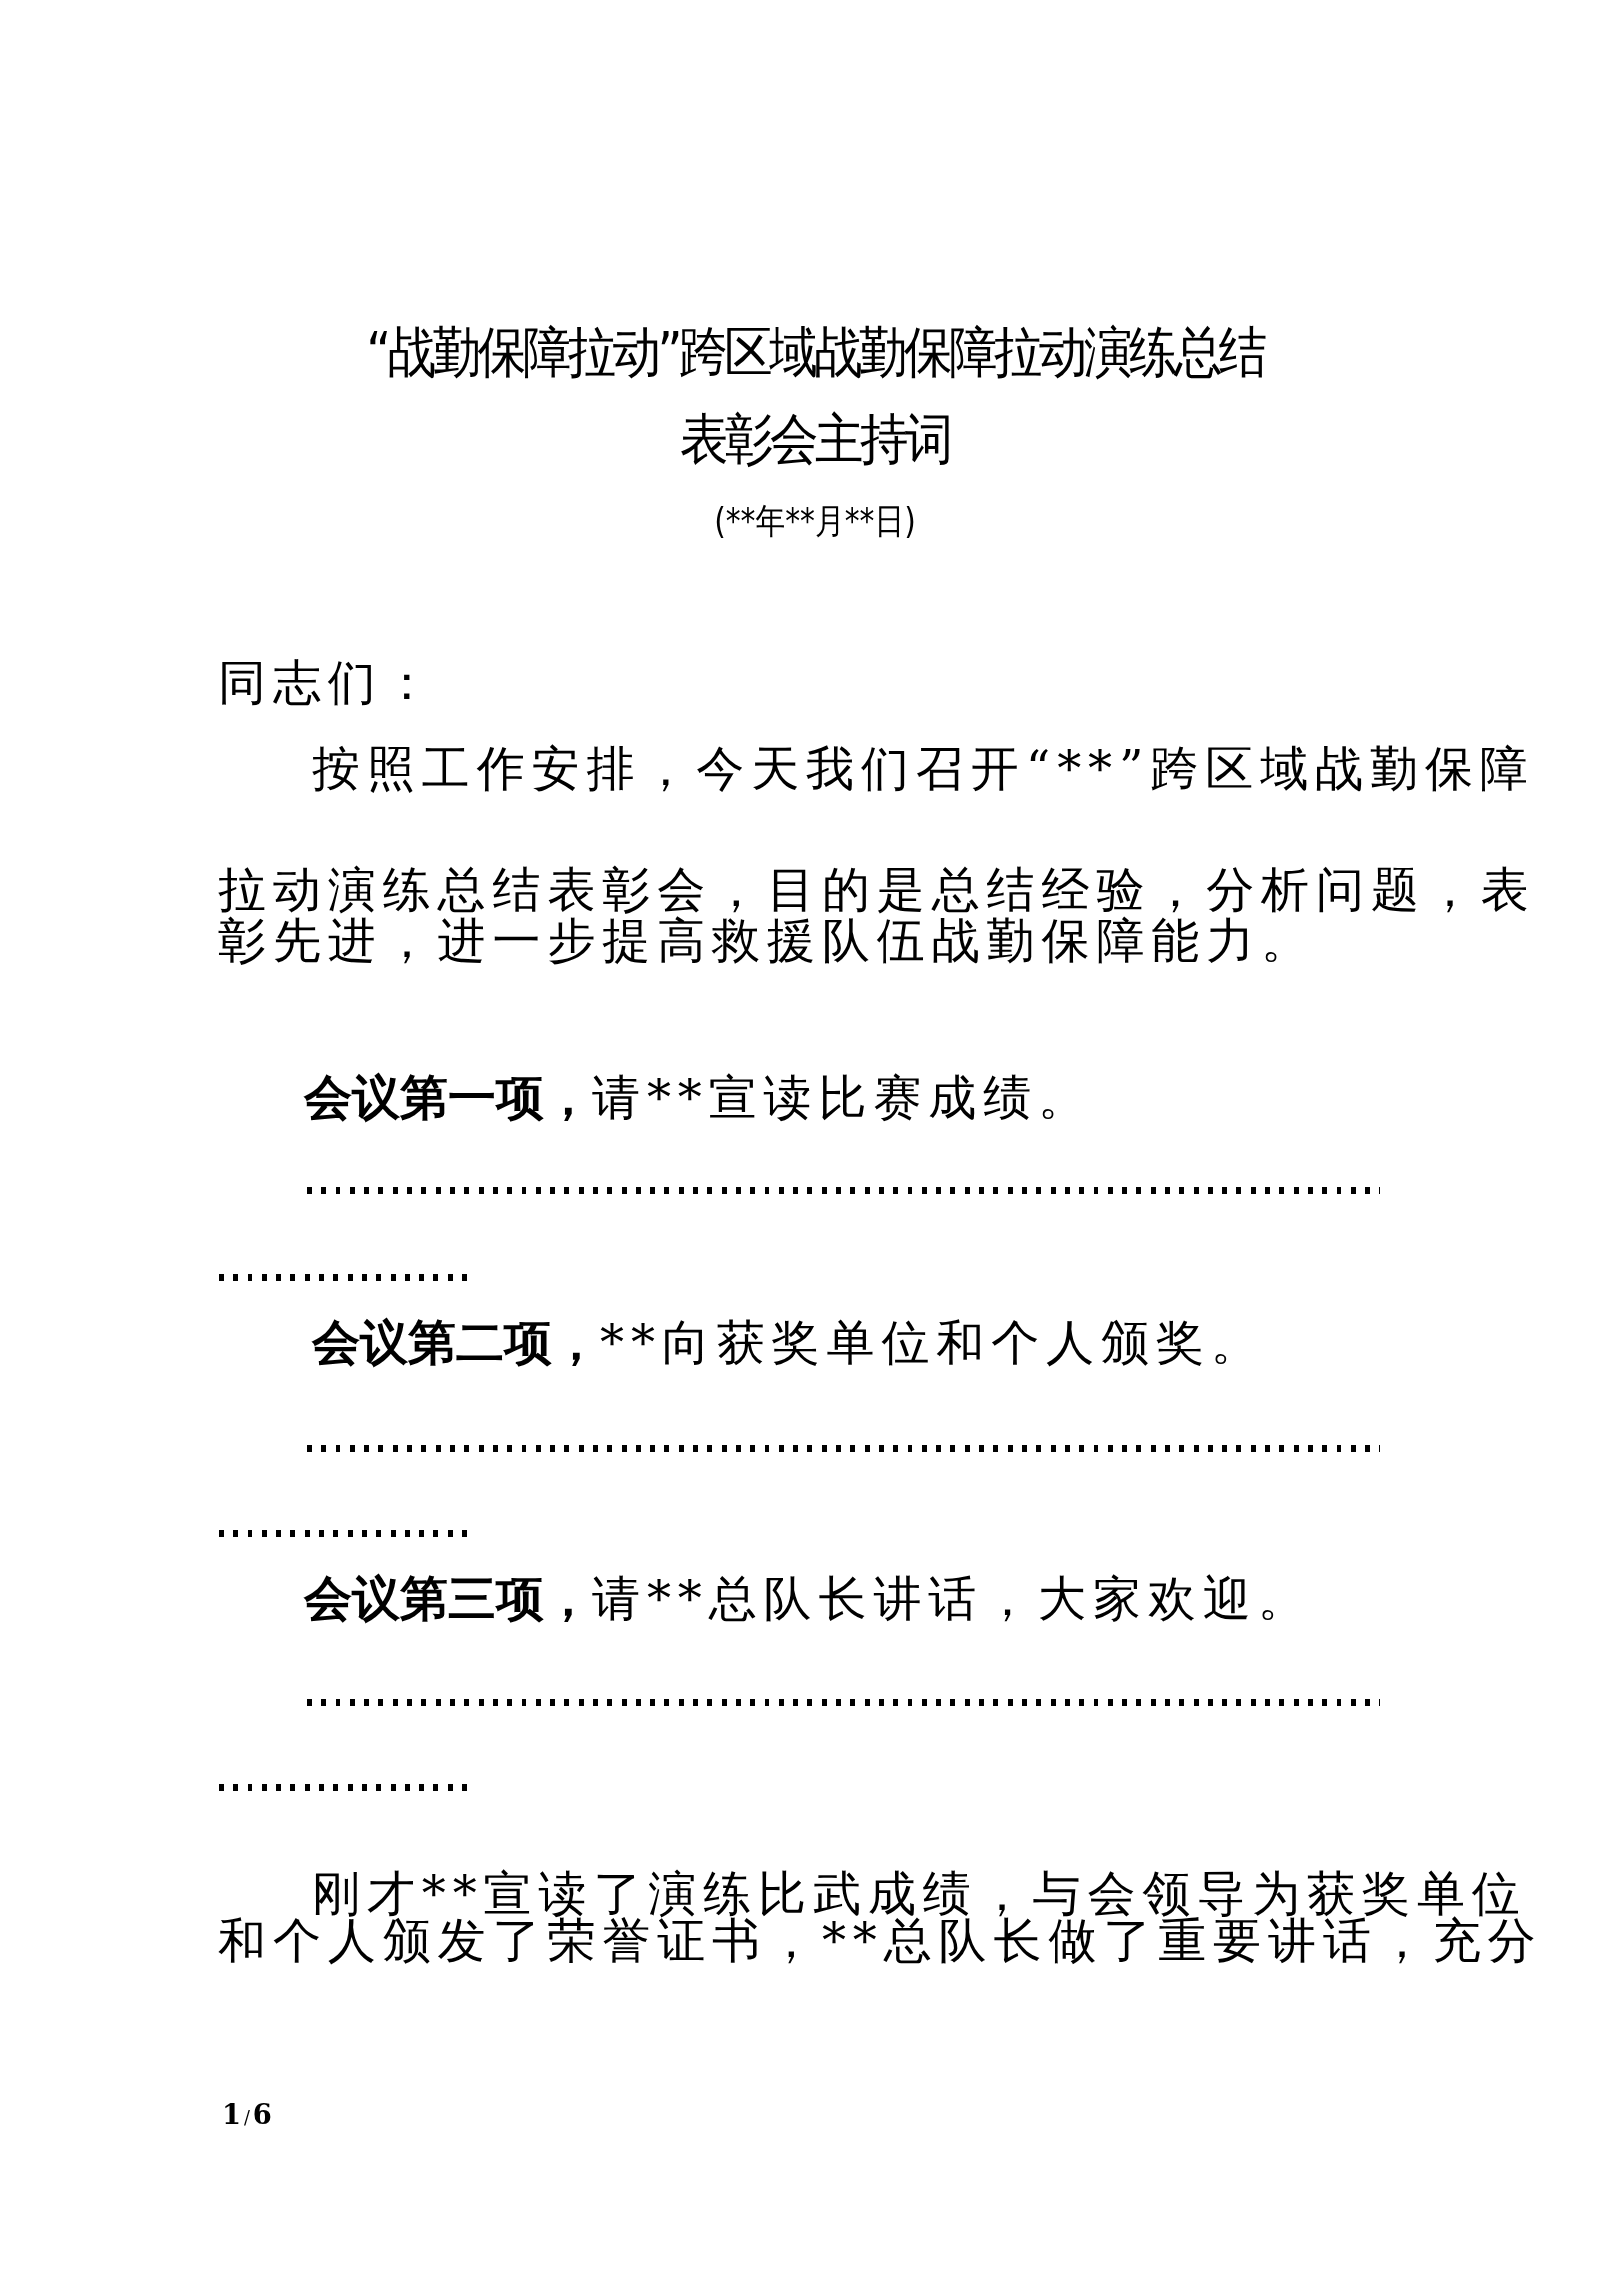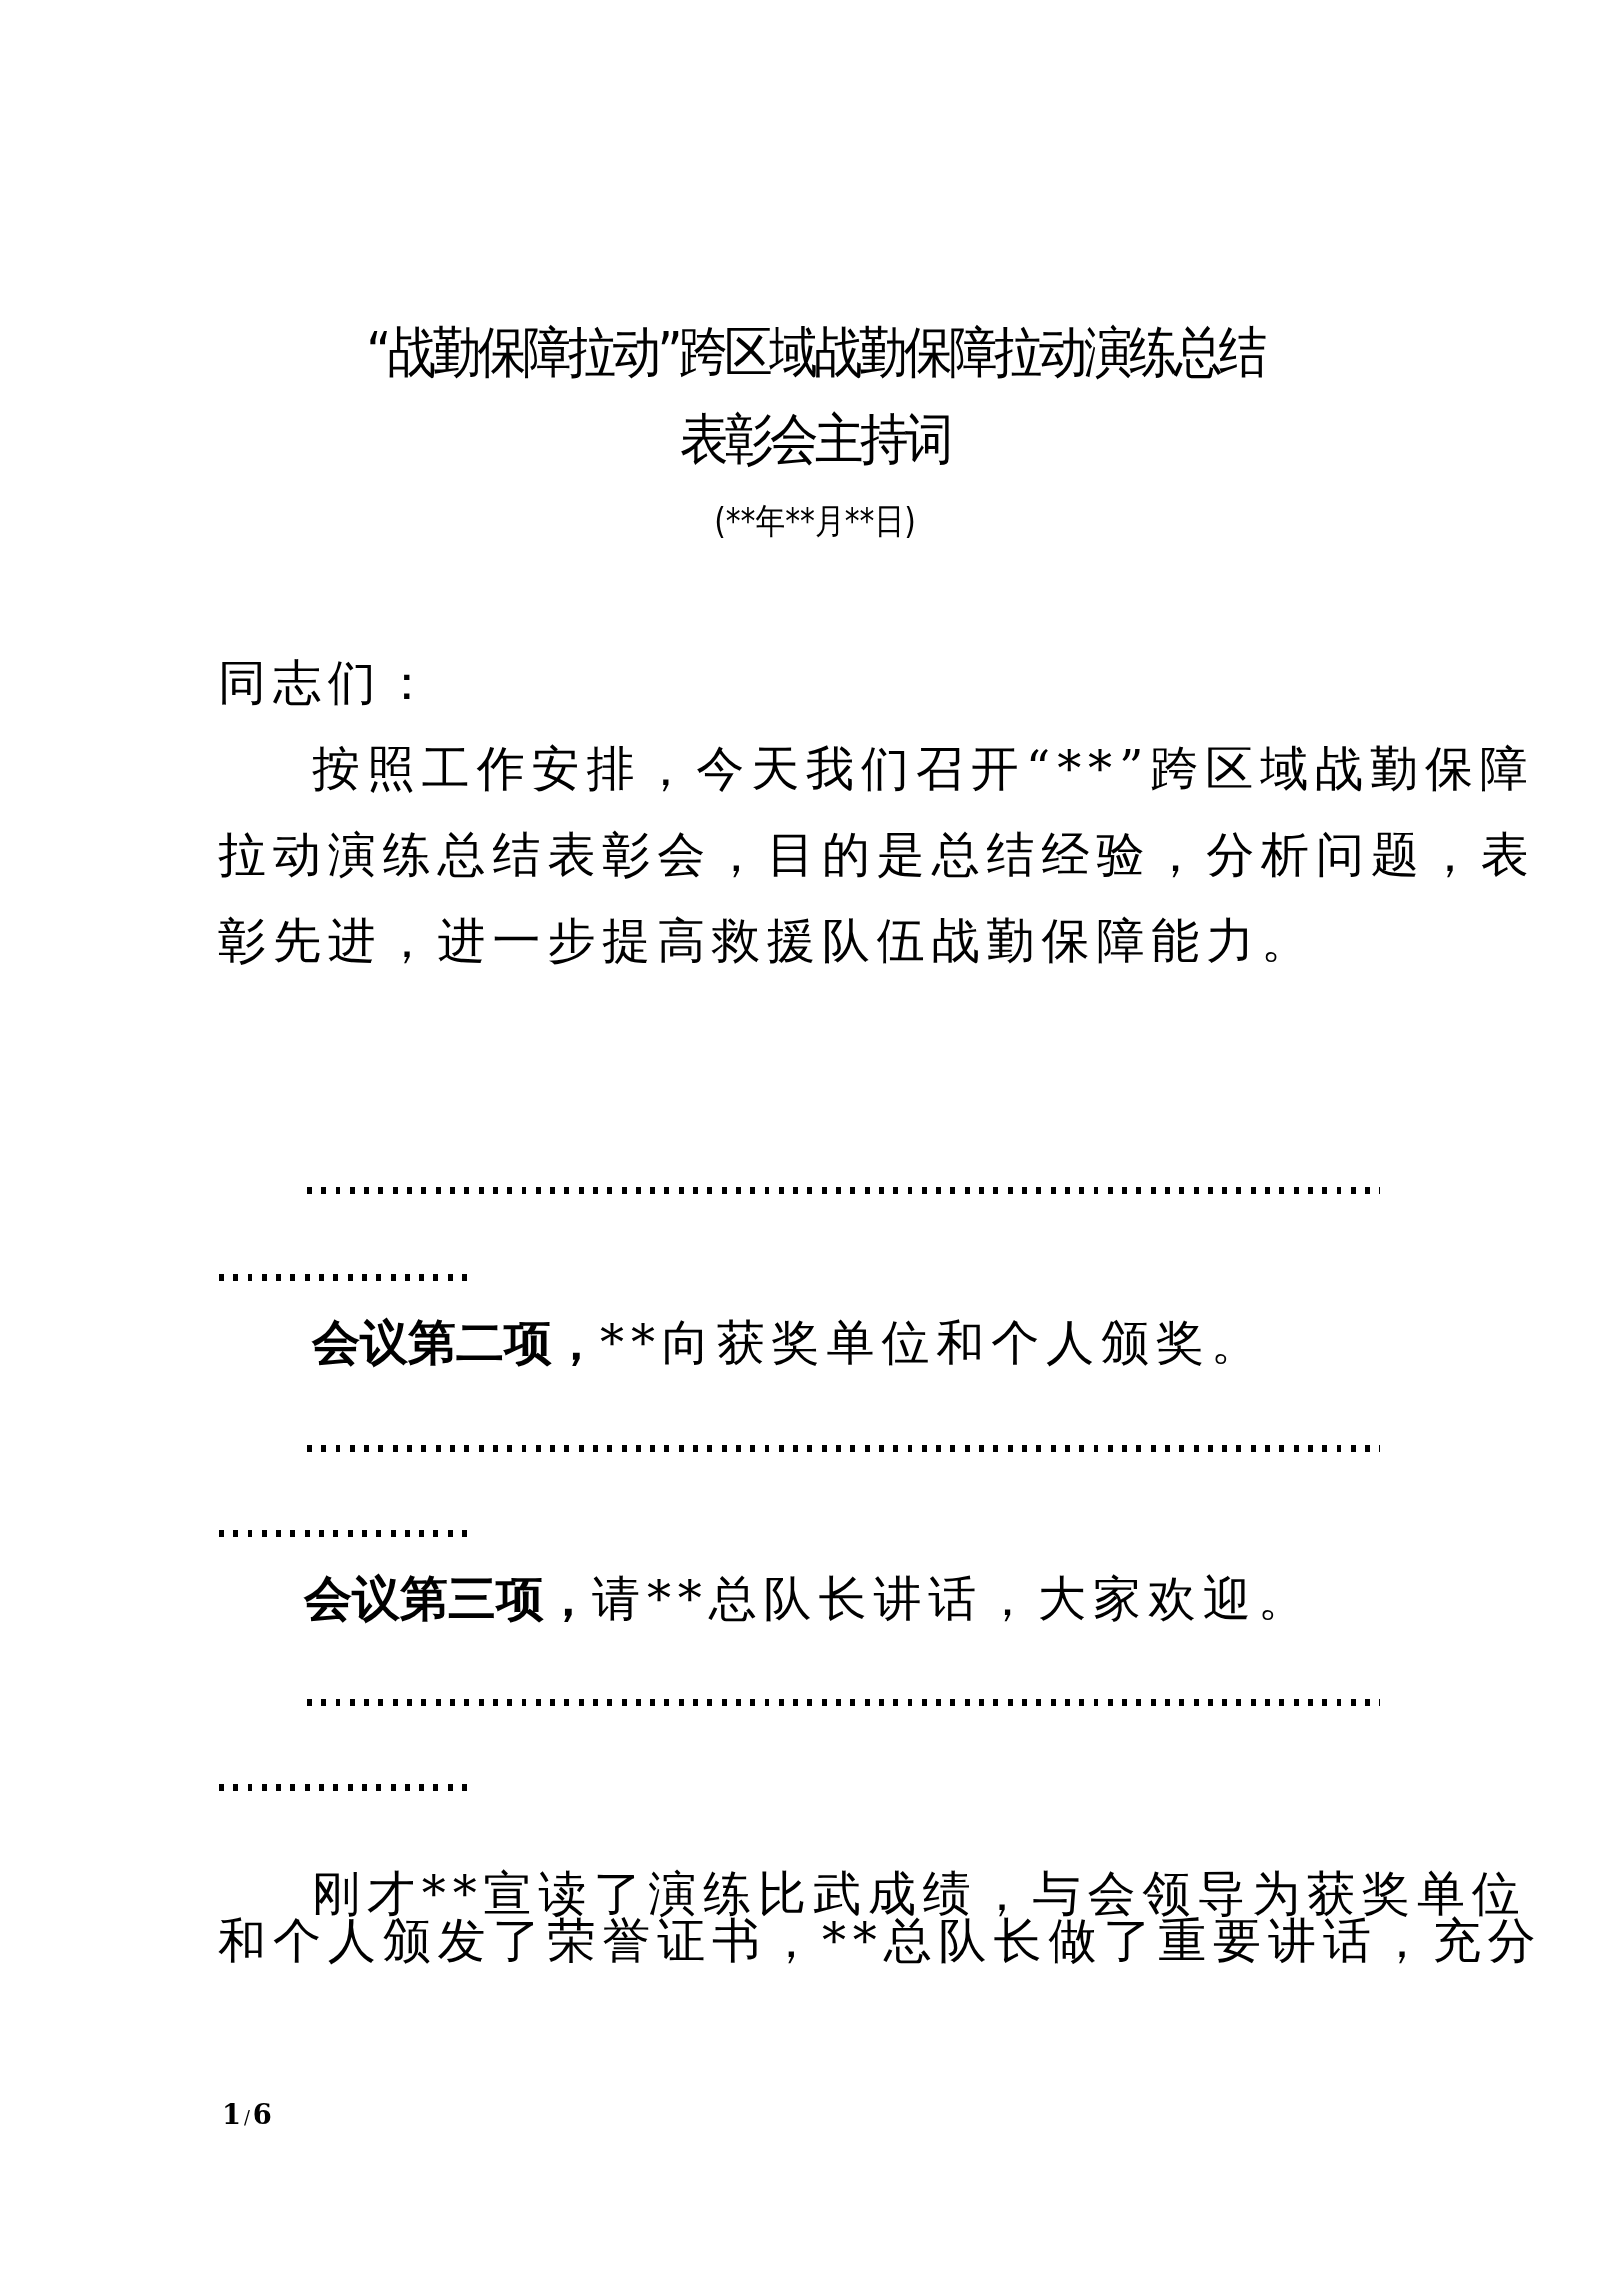--- a/index.html
+++ b/index.html
@@ -28,24 +28,27 @@
 
 <div class="page">
 
   <div class="title t1">“战勤保障拉动”跨区域战勤保障拉动演练总结</div>
   <div class="title t2">表彰会主持词</div>
   <div class="date">(**年**月**日)</div>
 
   <div class="line" style="top:659px;">同志们：</div>
 
   <div class="line indent" style="top:745px;">按照工作安排，今天我们召开“**”跨区域战勤保障</div>
-  <div class="line" style="top:831px;">拉动演练总结表彰会，目的是总结经验，分析问题，表</div>
+  <div class="line" style="top:866px;">拉动演练总结表彰会，目的是总结经验，分析问题，表</div>
   <div class="line" style="top:917px;">彰先进，进一步提高救援队伍战勤保障能力。</div>
 
 
+  <div class="line indent" style="top:1074px; left:304px;">
+    <span class="bold">会议第一项，</span><span>请**宣读比赛成绩。</span>
+  </div>
   <div class="dotrow" style="top:1187px; left:307px; width:1073px;"></div>
   <div class="dotrow" style="top:1274px; left:219px; width:250px;"></div>
 
   <div class="line indent" style="top:1319px; left:312px;">
     <span class="bold">会议第二项，</span><span>**向获奖单位和个人颁奖。</span>
   </div>
   <div class="dotrow" style="top:1445px; left:307px; width:1073px;"></div>
   <div class="dotrow" style="top:1530px; left:219px; width:250px;"></div>
 
   <div class="line indent" style="top:1575px; left:304px;">

